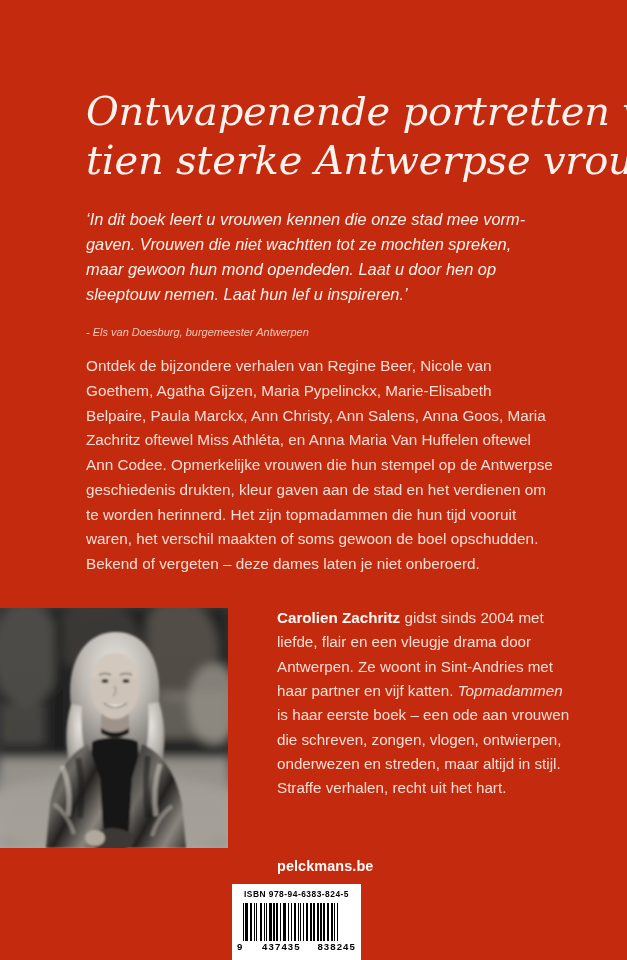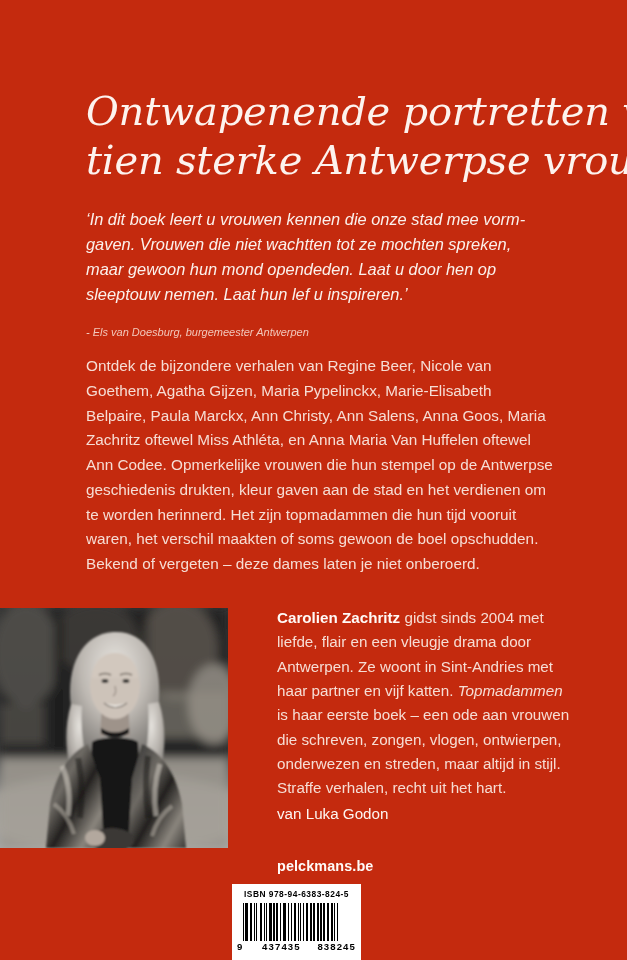--- a/index.html
+++ b/index.html
@@ -270,21 +270,20 @@
         <ellipse cx="131" cy="231" rx="9" ry="7" fill="#9a9views" opacity="0"></ellipse>
       </g>
     </svg>
   </div>
 
   <div class="bio">
     <b>Carolien Zachritz</b><span> gidst sinds 2004 met liefde, flair en een vleugje drama door Antwerpen. Ze woont in Sint-Andries met haar partner en vijf katten. </span><i>Topmadammen</i><span> is haar eerste boek – een ode aan vrouwen die schreven, zongen, vlogen, ontwierpen, onderwezen en streden, maar altijd in stijl. Straffe verhalen, recht uit het hart.</span>
   </div>
 
   <div class="illustrator">
-    <div>van Luka Godon</div>
   </div>
 
   <div class="publisher-url">pelckmans.be</div>
 
   <div class="barcode-box">
     <div class="isbn-text">ISBN 978-94-6383-824-5</div>
     <div class="barcode-bars"><span style="width:1.2px;background:#000"></span><span style="width:1.2px;background:transparent"></span><span style="width:1.2px;background:#000"></span><span style="width:1px;background:#000"></span><span style="width:2.2px;background:transparent"></span><span style="width:2.2px;background:#000"></span><span style="width:1.7px;background:transparent"></span><span style="width:1.7px;background:#000"></span><span style="width:1px;background:transparent"></span><span style="width:1px;background:#000"></span><span style="width:2.4px;background:transparent"></span><span style="width:2.4px;background:#000"></span><span style="width:1.6px;background:transparent"></span><span style="width:1.6px;background:#000"></span><span style="width:1px;background:transparent"></span><span style="width:1px;background:#000"></span><span style="width:2.2px;background:transparent"></span><span style="width:2.2px;background:#000"></span><span style="width:1.7px;background:transparent"></span><span style="width:1.7px;background:#000"></span><span style="width:1px;background:transparent"></span><span style="width:1.6px;background:#000"></span><span style="width:2.4px;background:transparent"></span><span style="width:1px;background:#000"></span><span style="width:2.2px;background:transparent"></span><span style="width:2.8px;background:#000"></span><span style="width:1.7px;background:transparent"></span><span style="width:1px;background:#000"></span><span style="width:2.2px;background:transparent"></span><span style="width:1px;background:#000"></span><span style="width:1.7px;background:transparent"></span><span style="width:2.4px;background:#000"></span><span style="width:1.6px;background:transparent"></span><span style="width:1.6px;background:#000"></span><span style="width:1px;background:transparent"></span><span style="width:1px;background:#000"></span><span style="width:2.2px;background:transparent"></span><span style="width:1px;background:#000"></span><span style="width:1.7px;background:transparent"></span><span style="width:2.4px;background:#000"></span><span style="width:1.6px;background:transparent"></span><span style="width:1.6px;background:#000"></span><span style="width:1px;background:transparent"></span><span style="width:2.4px;background:#000"></span><span style="width:1.6px;background:transparent"></span><span style="width:2.8px;background:#000"></span><span style="width:1px;background:transparent"></span><span style="width:1.7px;background:#000"></span><span style="width:1px;background:transparent"></span><span style="width:1.6px;background:#000"></span><span style="width:2.4px;background:transparent"></span><span style="width:2.4px;background:#000"></span><span style="width:1.6px;background:transparent"></span><span style="width:2.2px;background:#000"></span><span style="width:1px;background:transparent"></span><span style="width:1.2px;background:#000"></span><span style="width:1.2px;background:transparent"></span><span style="width:1.2px;background:#000"></span></div>
     <div class="barcode-digits">
       <span class="grp-lead">9</span>
       <span>437435</span>

